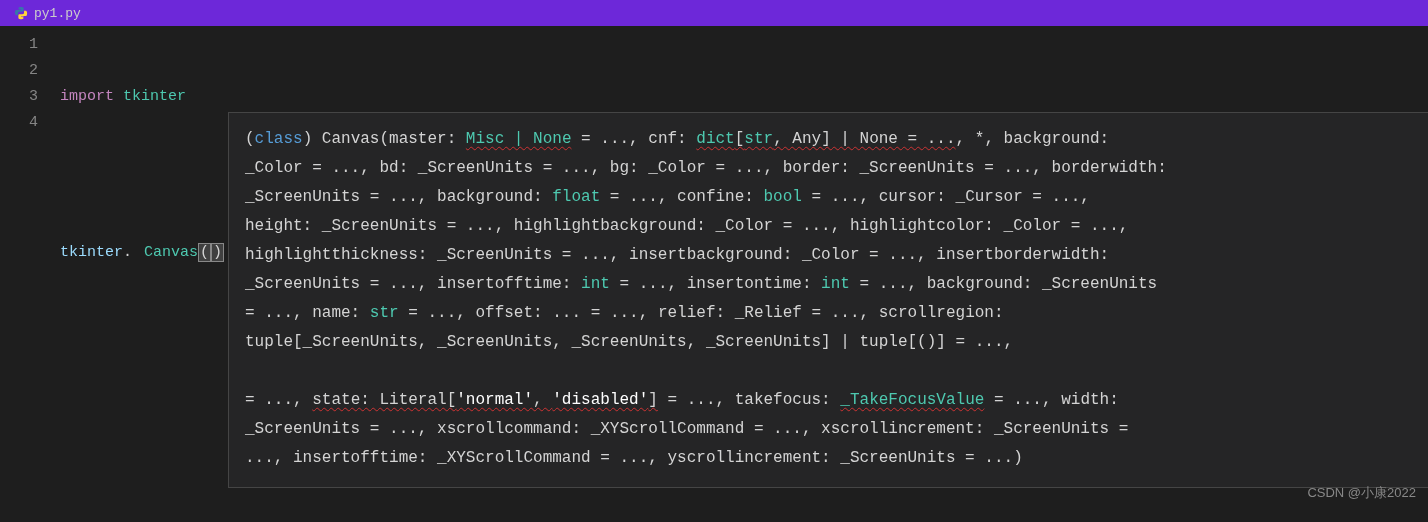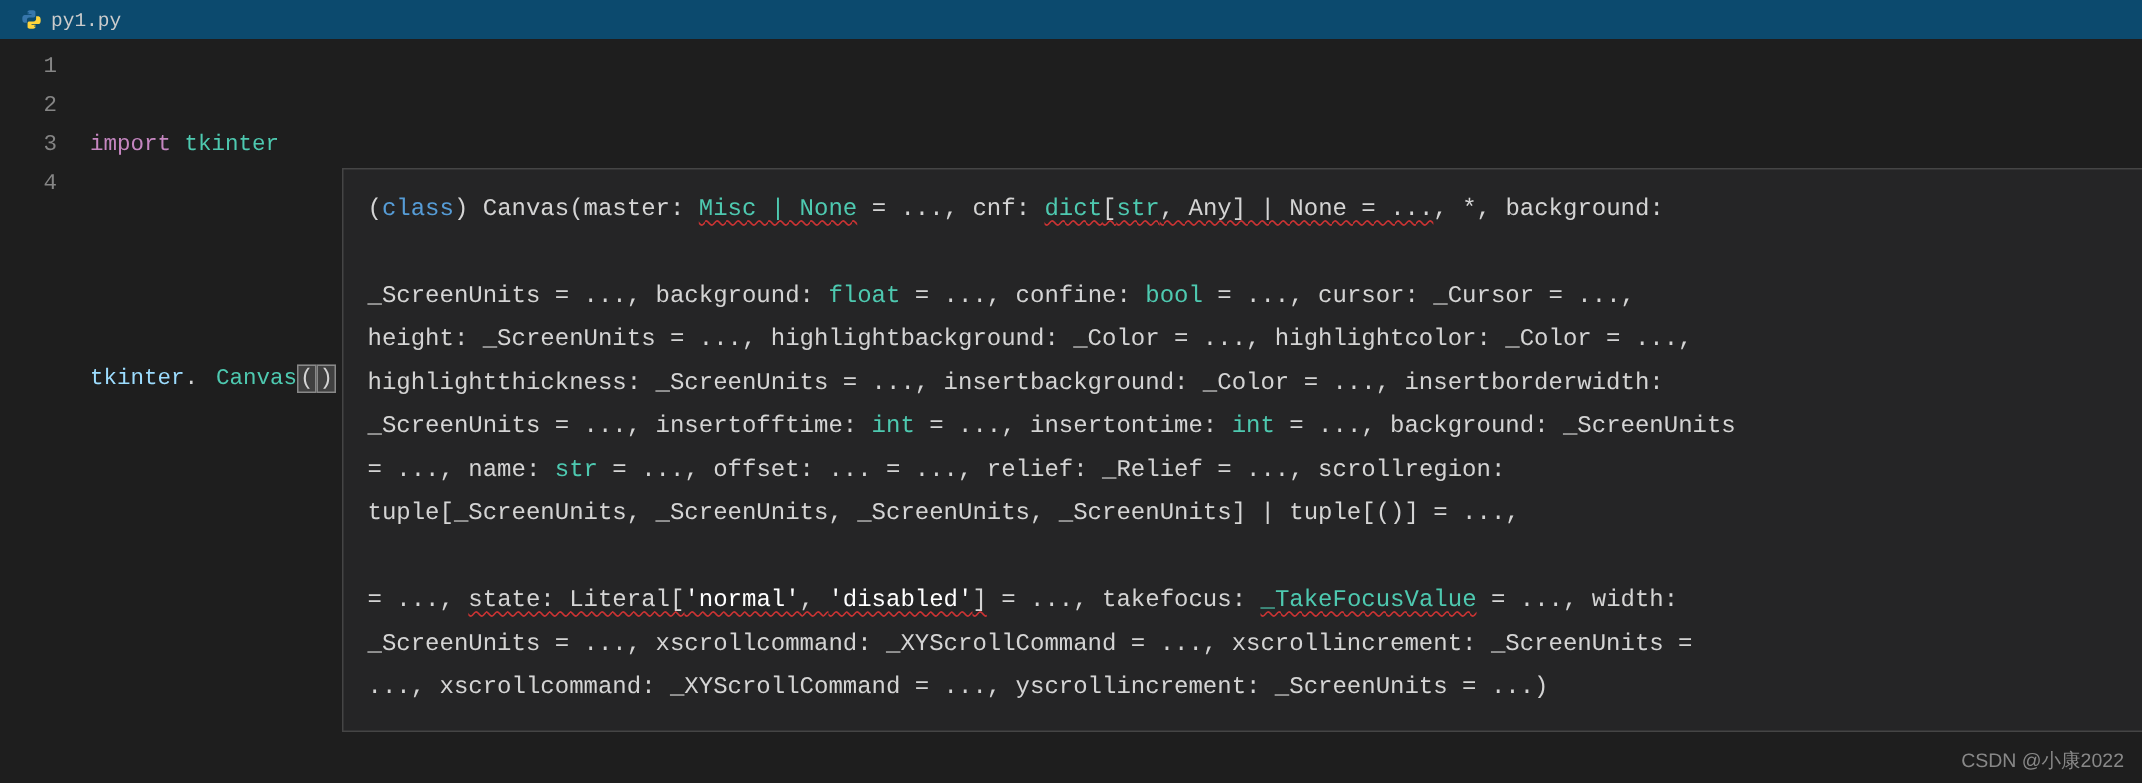--- a/index.html
+++ b/index.html
@@ -7,21 +7,21 @@
     background:#1e1e1e;
     font-family:Consolas,"Courier New",monospace;
     font-size:15px;
     color:#d4d4d4;
     width:1428px;
     height:522px;
     overflow:hidden;
   }
   .tab-bar {
     display:flex;
-    background:#0c4a6e;
+    background:#6d28d9;
     height:26px;
     align-items:center;
     padding-left:6px;
   }
   .tab {
     display:flex;
     align-items:center;
     gap:6px;
     padding:2px 12px 2px 8px;
     font-size:13px;
@@ -81,21 +81,21 @@
 
   .underline-wavy {
     text-decoration: underline wavy #cc3333;
     text-decoration-thickness:1px;
     text-underline-offset:3px;
   }
 
   .watermark {
     position:absolute;
     right:12px;
-    bottom:6px;
+    bottom:20px;
     color:#888;
     font-size:13px;
     font-family:Arial,sans-serif;
   }
 </style>
 </head>
 <body>
 
 <div class="tab-bar">
   <div class="tab">
@@ -117,26 +117,26 @@
   <div class="code">
     <div><span class="kw-import">import</span> <span class="mod">tkinter</span></div>
     <div>&nbsp;</div>
     <div><span class="mod2">tkinter</span><span class="paren">.</span><span class="func">Canvas</span><span class="paren cursor-paren">(</span><span class="paren cursor-paren">)</span></div>
     <div>&nbsp;</div>
   </div>
 </div>
 
 <div class="tooltip">
   <span class="punc p">(</span><span class="kw p">class</span><span class="plain p">) Canvas(master: </span><span class="ty underline-wavy p">Misc | None</span><span class="plain p"> = ..., cnf: </span><span class="ty underline-wavy p">dict</span><span class="plain underline-wavy p">[</span><span class="ty underline-wavy p">str</span><span class="plain underline-wavy p">, Any] | None = ...</span><span class="plain p">, *, background: </span><br>
-  <br>
+  <span class="plain p">_Color = ..., bd: _ScreenUnits = ..., bg: _Color = ..., border: _ScreenUnits = ..., borderwidth: </span><br>
   <span class="plain p">_ScreenUnits = ..., background: </span><span class="ty p">float</span><span class="plain p"> = ..., confine: </span><span class="ty p">bool</span><span class="plain p"> = ..., cursor: _Cursor = ..., </span><br>
   <span class="plain p">height: _ScreenUnits = ..., highlightbackground: _Color = ..., highlightcolor: _Color = ..., </span><br>
   <span class="plain p">highlightthickness: _ScreenUnits = ..., insertbackground: _Color = ..., insertborderwidth: </span><br>
   <span class="plain p">_ScreenUnits = ..., insertofftime: </span><span class="ty p">int</span><span class="plain p"> = ..., insertontime: </span><span class="ty p">int</span><span class="plain p"> = ..., background: _ScreenUnits </span><br>
   <span class="plain p">= ..., name: </span><span class="ty p">str</span><span class="plain p"> = ..., offset: ... = ..., relief: _Relief = ..., scrollregion: </span><br>
   <span class="plain p">tuple[_ScreenUnits, _ScreenUnits, _ScreenUnits, _ScreenUnits] | tuple[()] = ..., </span><br>
   <br>
   <span class="plain p">= ..., </span><span class="plain underline-wavy p">state: Literal[</span><span class="lit underline-wavy p">'normal'</span><span class="plain underline-wavy p">, </span><span class="lit underline-wavy p">'disabled'</span><span class="plain underline-wavy p">]</span><span class="plain p"> = ..., takefocus: </span><span class="ty underline-wavy p">_TakeFocusValue</span><span class="plain p"> = ..., width: </span><br>
   <span class="plain p">_ScreenUnits = ..., xscrollcommand: _XYScrollCommand = ..., xscrollincrement: _ScreenUnits = </span><br>
-  <span class="plain p">..., xscrollcommand: _XYScrollCommand = ..., yscrollincrement: _ScreenUnits = ...)</span>
+  <span class="plain p">..., insertofftime: _XYScrollCommand = ..., yscrollincrement: _ScreenUnits = ...)</span>
 </div>
 
 <div class="watermark">CSDN @小康2022</div>
 
 </body></html>

